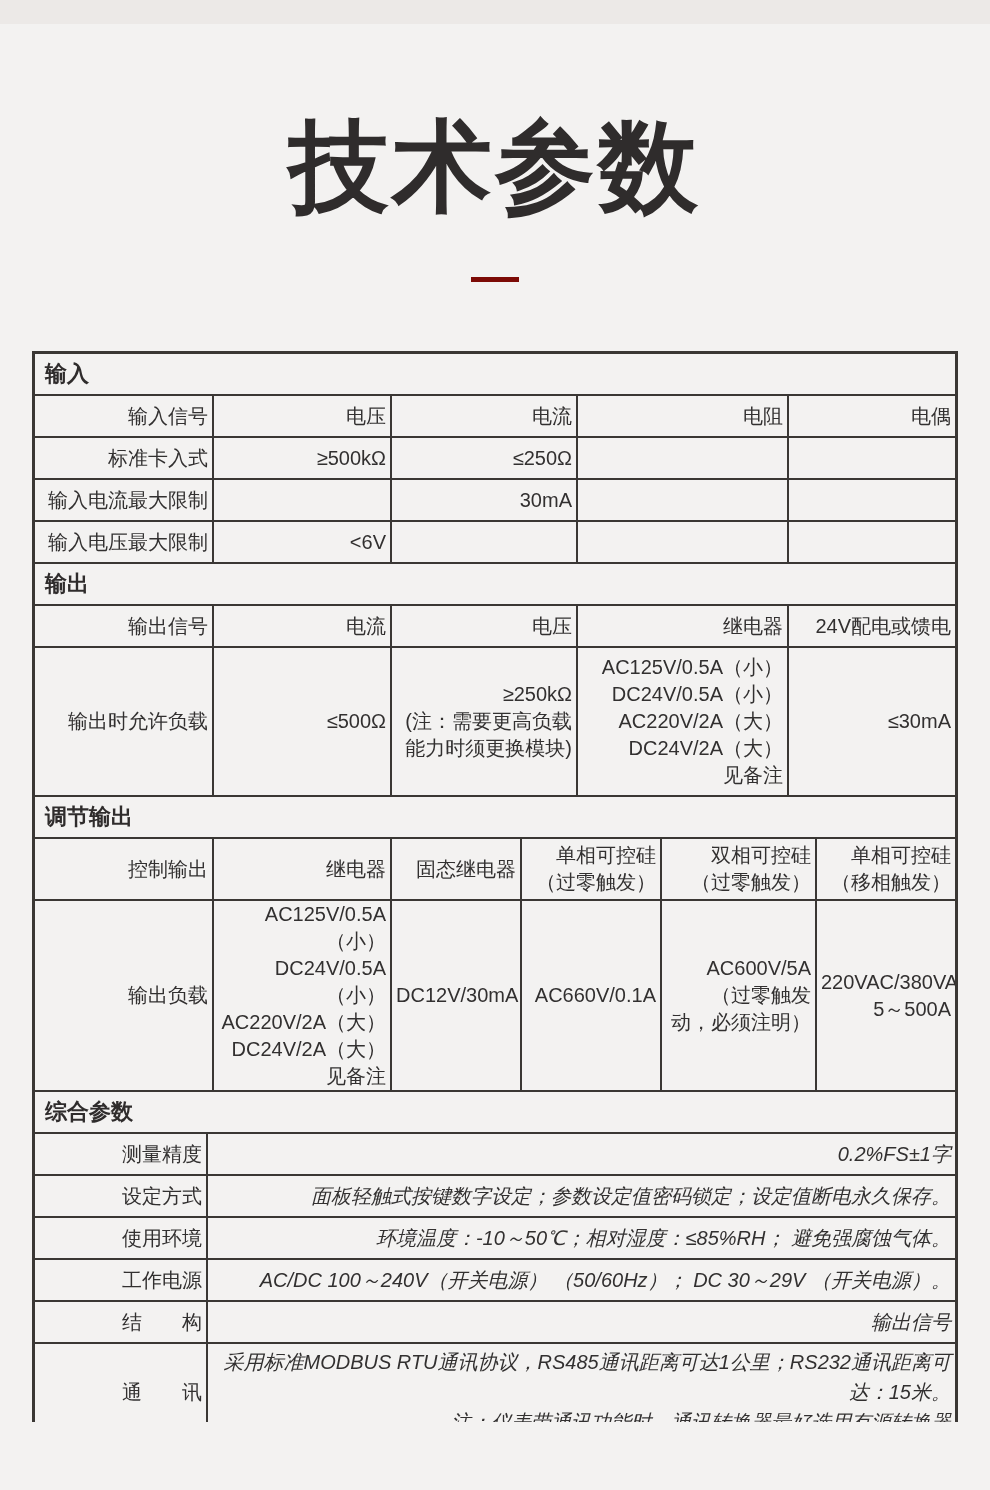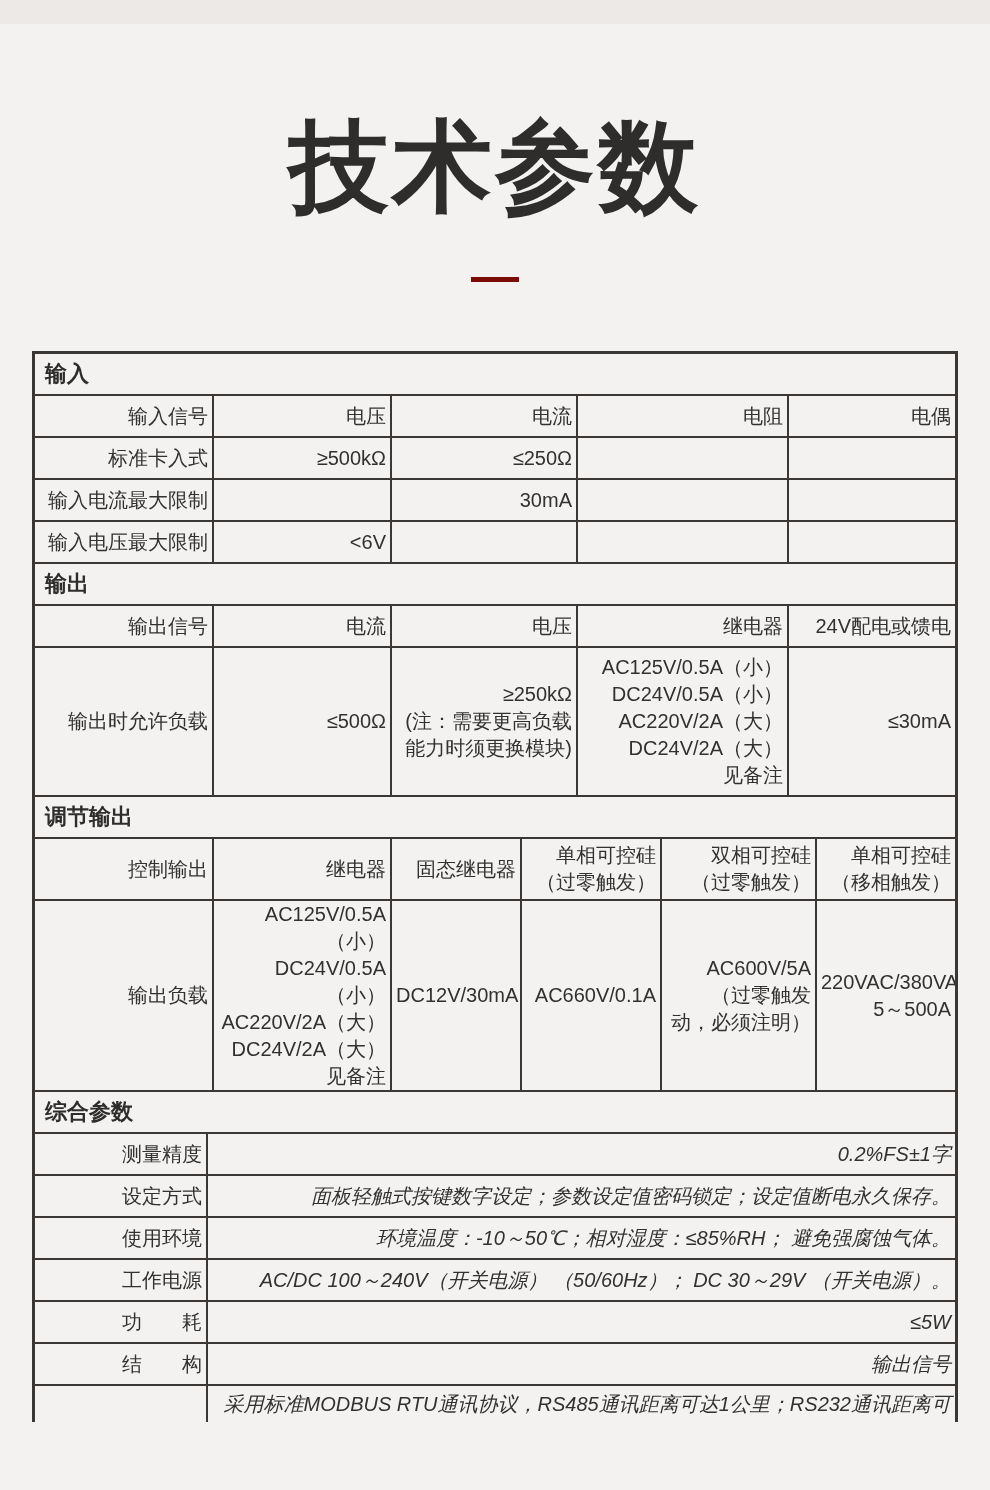--- a/index.html
+++ b/index.html
@@ -217,24 +217,20 @@
       </tr>
       <tr class="h40">
         <td>使用环境</td>
         <td class="val">环境温度：-10～50℃；相对湿度：≤85%RH；  避免强腐蚀气体。</td>
       </tr>
       <tr class="h40">
         <td>工作电源</td>
         <td class="val">AC/DC 100～240V（开关电源） （50/60Hz）；  DC 30～29V （开关电源）。</td>
       </tr>
       <tr class="h40">
-        <td>功　　耗</td>
-        <td class="val">≤5W</td>
-      </tr>
-      <tr class="h40">
         <td>结　　构</td>
         <td class="val">输出信号</td>
       </tr>
       <tr class="comm bot">
         <td>通　　讯</td>
         <td class="val">采用标准MODBUS RTU通讯协议，RS485通讯距离可达1公里；RS232通讯距离可达：15米。
 注：仪表带通讯功能时，通讯转换器最好选用有源转换器</td>
       </tr>
     </tbody>
       </table>

